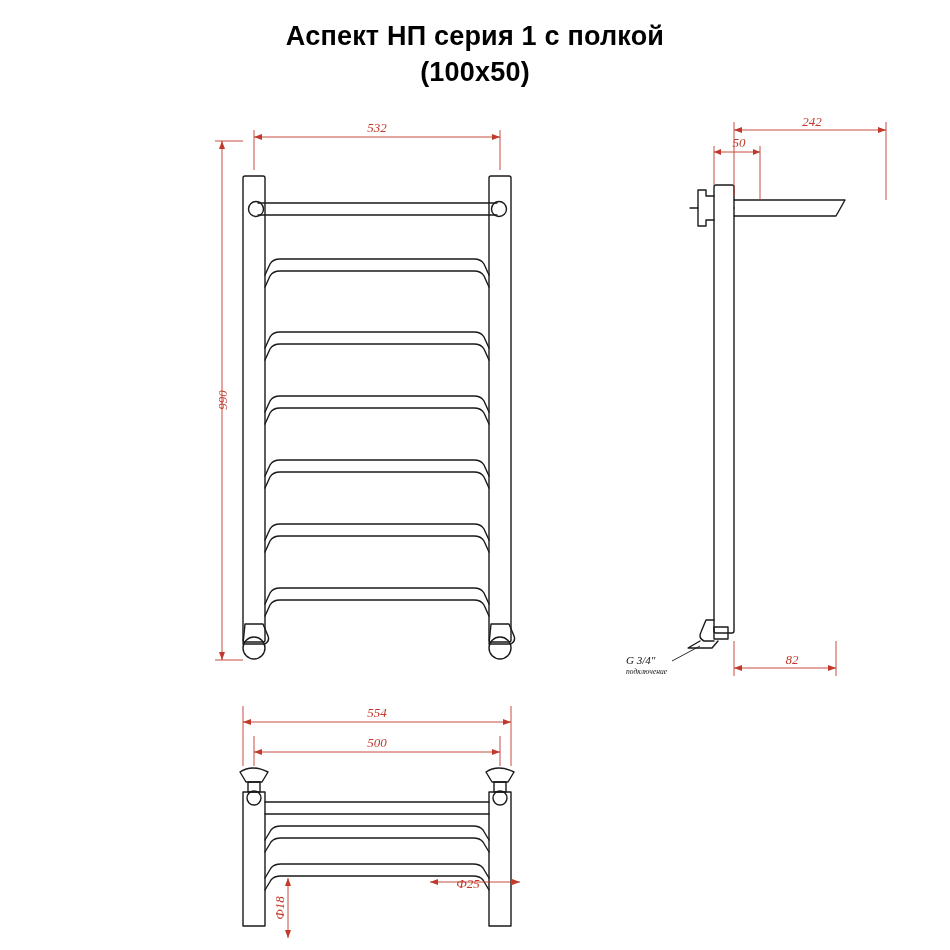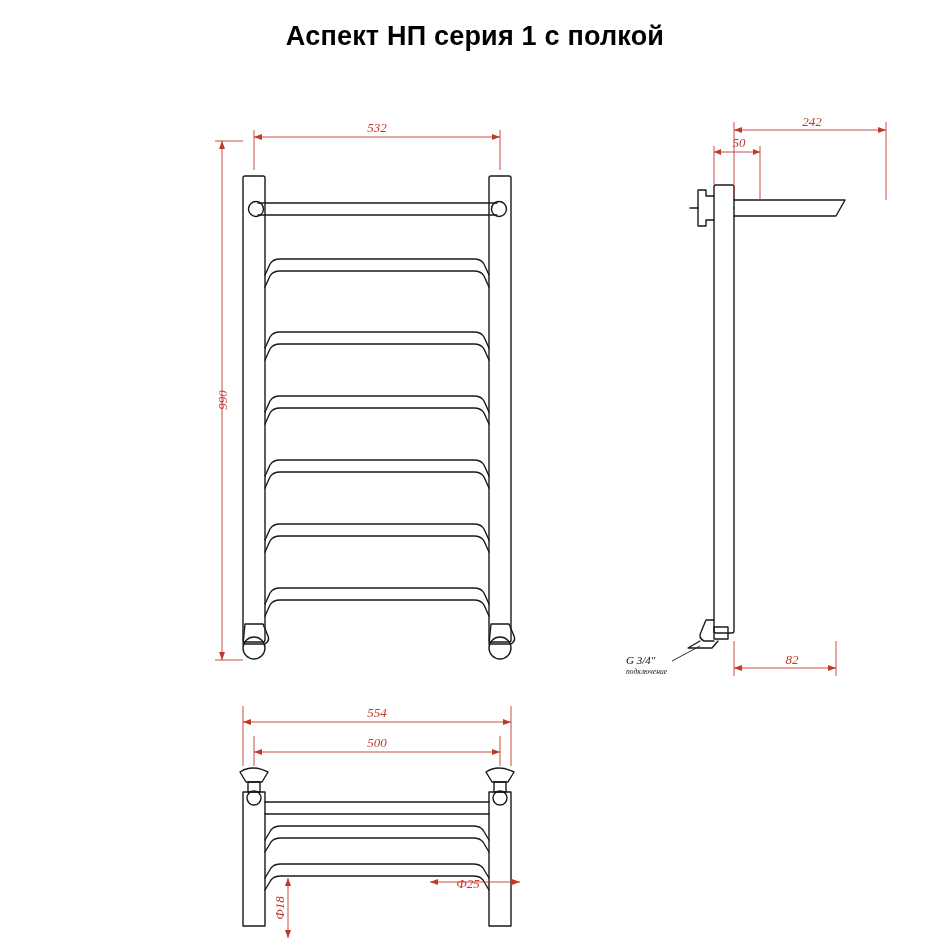--- a/index.html
+++ b/index.html
@@ -62,20 +62,21 @@
     font-size: 7.5px;
   }
 </style>
 </head>
 <body>
 
 <div id="stage">
 
   <div class="title-block">
     <div class="title-line">Аспект НП серия 1 с полкой</div>
+    <div class="title-line">(100х50)</div>
   </div>
 
   <svg class="drawing" viewBox="0 0 950 950">
     <g stroke="#1a1a1a" fill="none" stroke-width="1.4" stroke-linecap="round" stroke-linejoin="round">
 
       <g>
 
         <rect x="243" y="176" width="22" height="466" rx="2"></rect>
 
         <rect x="489" y="176" width="22" height="466" rx="2"></rect>

